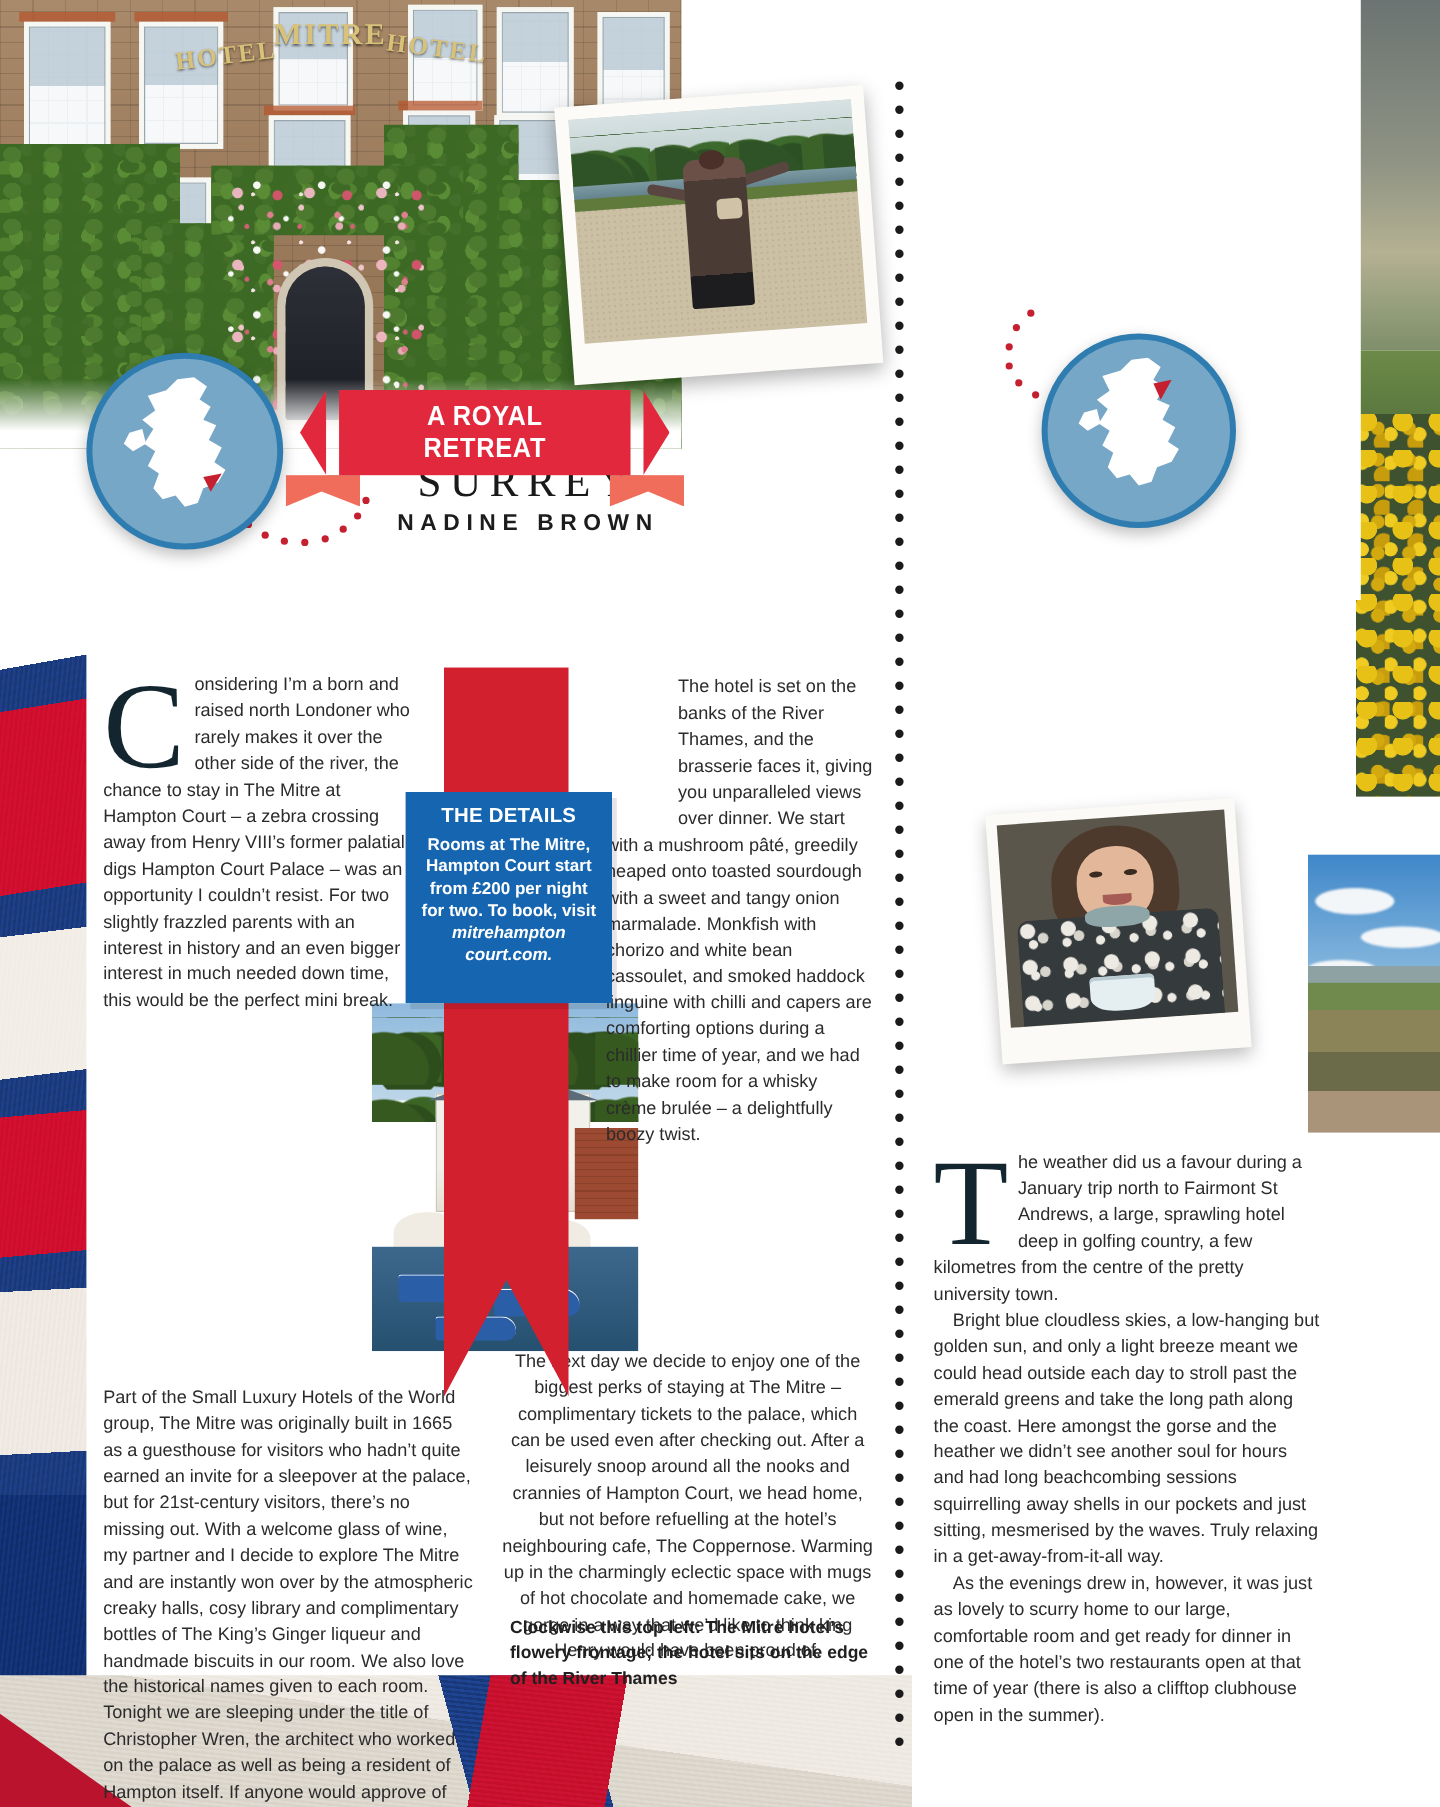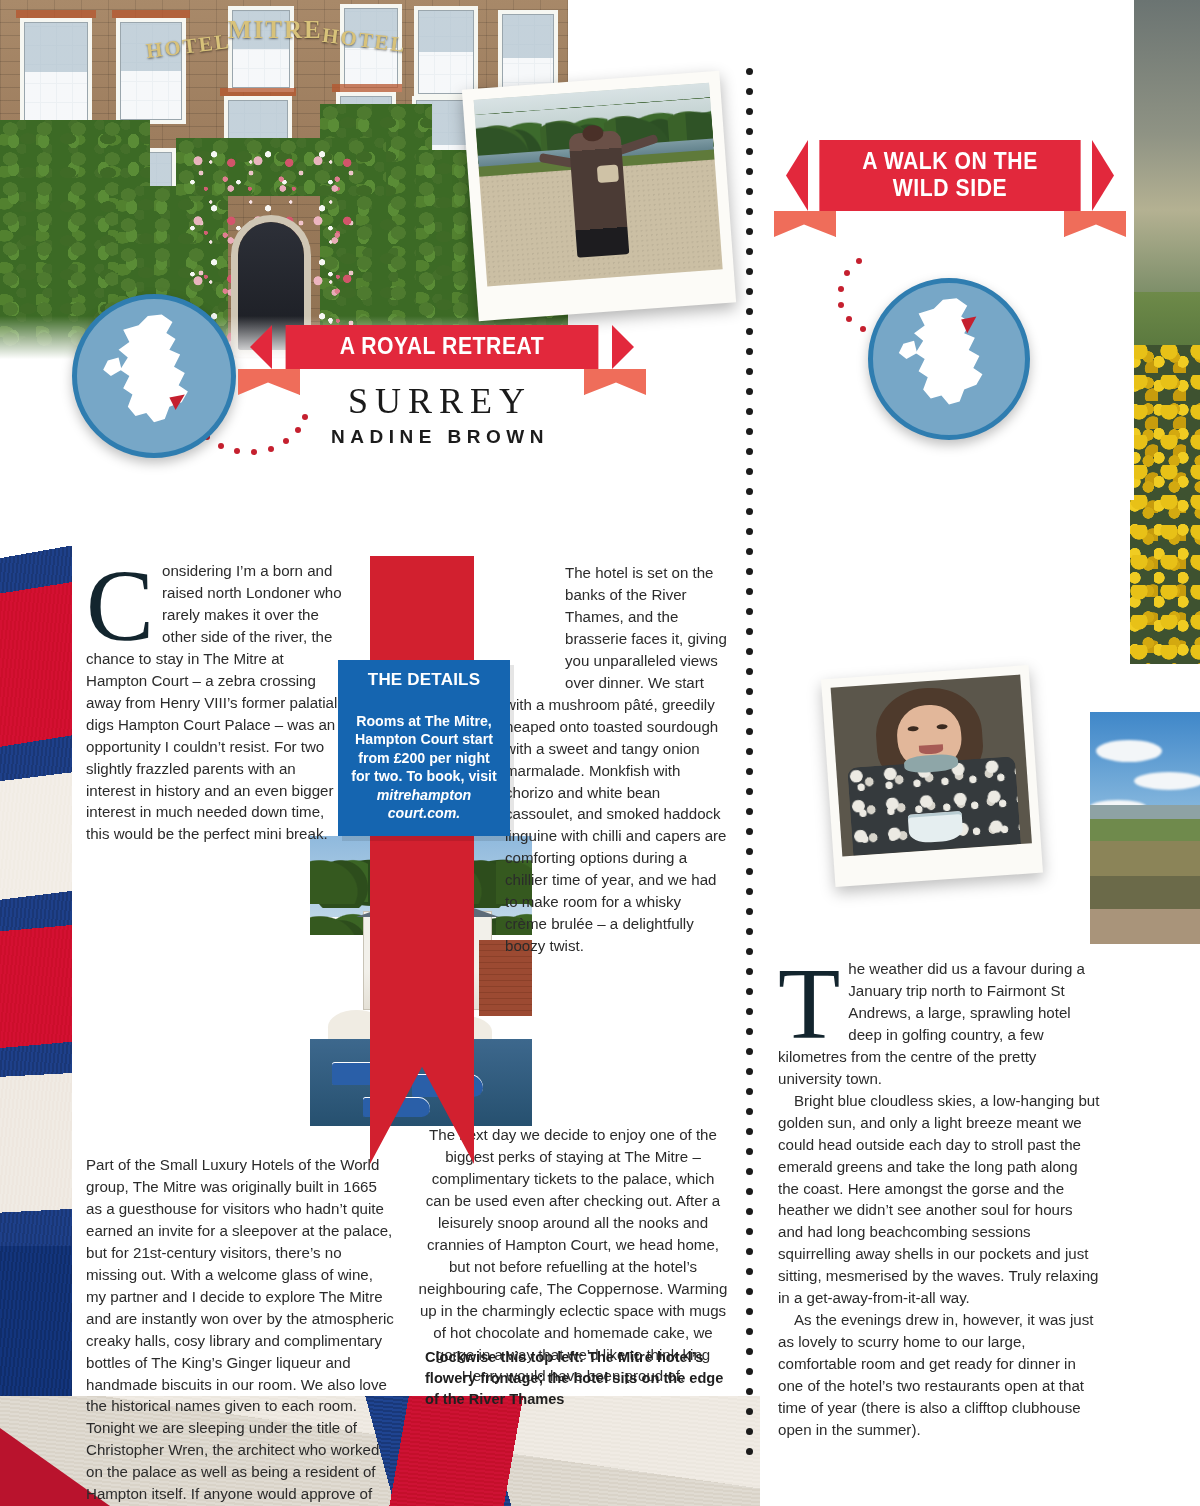--- a/index.html
+++ b/index.html
@@ -203,21 +203,21 @@
   }
 
   
   .details-box {
     position:absolute; left:338px; top:660px; width:172px; height:176px;
     background:#1565b0; color:#fff; z-index:3;
     padding:10px 12px 8px 12px; text-align:center;
     box-shadow: 4px 5px 0 rgba(0,0,0,0.10);
   }
   .details-box .dt-title {
-    font-size:17px; font-weight:700; letter-spacing:.2px; margin-bottom:22px;
+    font-size:17px; font-weight:700; letter-spacing:.2px; margin-bottom:5px;
   }
   .details-box .dt-body {
     font-size:14.2px; font-weight:700; line-height:1.30;
   }
   .details-box .dt-body em { font-style:italic; }
 
   
   .banner-wrap { position:absolute; z-index:6; }
   .banner-main {
     background:#e2283c; color:#fff; text-align:center;
@@ -241,21 +241,21 @@
     position:absolute; inset:0; background:#ef6d5a;
   }
   .tail.left .coral  { clip-path: polygon(0 -100%, 62px -100%, 62px 100%, 30px 52%, 0 100%); }
   .tail.right .coral { clip-path: polygon(0 -100%, 62px -100%, 62px 100%, 32px 52%, 0 100%); }
   .banner-left-notch, .banner-right-notch {
     position:absolute; top:0; width:22px; height:100%; background:#e2283c; z-index:2;
   }
   .banner-left-notch  { left:-22px; clip-path: polygon(100% 0, 0 50%, 100% 100%); }
   .banner-right-notch { right:-22px; clip-path: polygon(0 0, 100% 50%, 0 100%); }
 
-  #banner-surrey { left:272px; top:325px; width:340px; }
+  #banner-surrey { left:272px; top:325px; width:264px; }
   #banner-fife   { left:808px; top:140px; width:284px; }
 
   
   .place-title {
     position:absolute; text-align:center;
     font-family:"Liberation Serif", serif; font-weight:400;
     letter-spacing:7px; color:#1a1a1a;
   }
   .byline {
     position:absolute; text-align:center;
@@ -541,33 +541,20 @@
     </div>
 
   <div class="right-white"></div>
 
   <div class="gorse-photo">
     <div class="gp-sky"></div>
       <div class="gp-field"></div>
       <div class="gp-gorse"></div>
   </div>
 
-  <div class="banner-wrap" id="banner-fife">
-    <div class="banner-left-notch"></div>
-      <div class="banner-right-notch"></div>
-    <div class="tail left">
-        <div class="teal"></div>
-        <div class="coral"></div>
-      </div>
-    <div class="tail right">
-        <div class="teal"></div>
-        <div class="coral"></div>
-      </div>
-    <div class="banner-main">A WALK ON THE WILD SIDE</div>
-  </div>
 
   <div class="place-title" style="left:800px; top:190px; width:300px; font-size:32px;">FIFE</div>
   <div class="byline" style="left:800px; top:230px; width:300px; font-size:18px; letter-spacing:6px;">HELENA LANG</div>
 
   <div class="map-badge" style="left:868px; top:278px; width:162px; height:162px;">
     <svg viewBox="0 0 100 100" aria-hidden="true">
       <path fill="#ffffff" d="M55 10 L62 15 L58 22 L64 26 L60 33 L67 36 L63 44 L70 48 L66 56 L72 60 L68 67 L60 70 L57 78 L50 80 L45 74 L38 76 L33 70 L36 62 L30 58 L34 50 L28 46 L33 38 L27 33 L34 28 L30 20 L40 17 L46 11 Z"></path>
       <path fill="#ffffff" d="M20 40 L27 38 L29 46 L22 50 L17 46 Z"></path>
       <path fill="#c5202f" d="M58 24 L68 22 L62 33 Z"></path>
     </svg>

